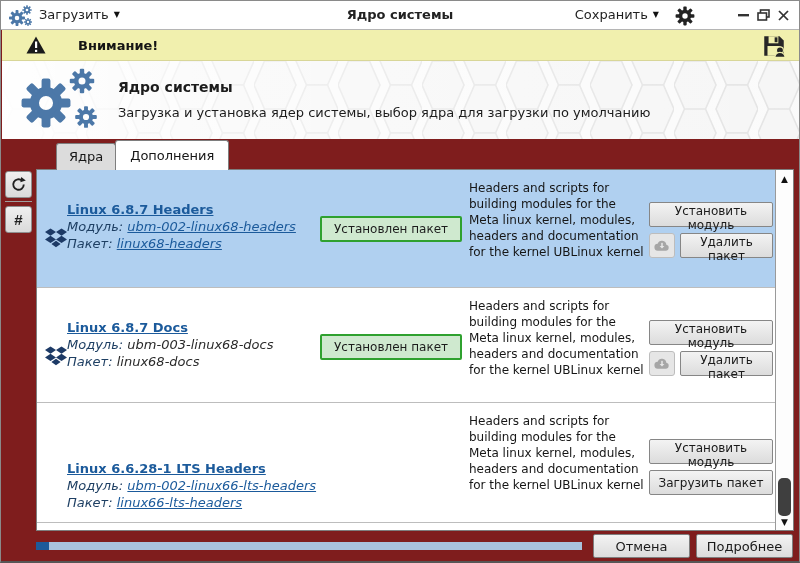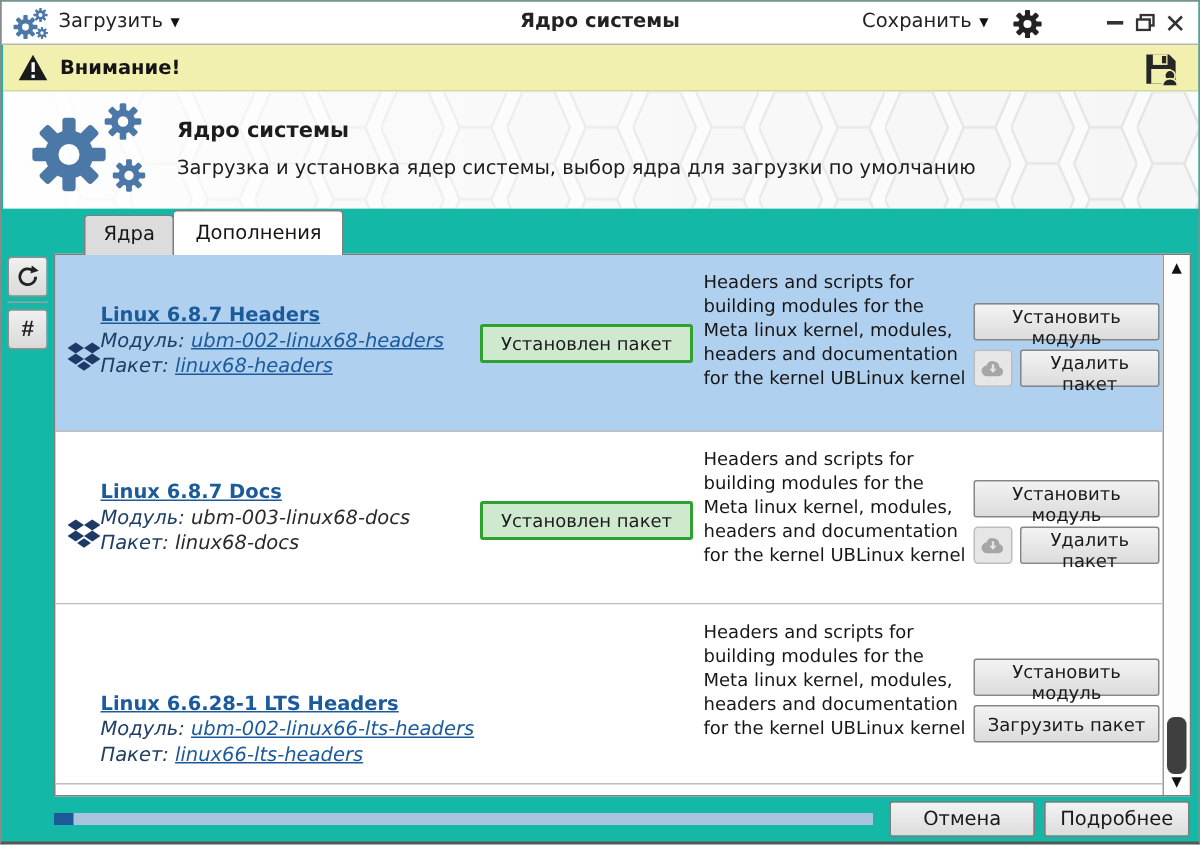--- a/index.html
+++ b/index.html
@@ -1,36 +1,36 @@
 <!DOCTYPE html>
 <html><head>
 <meta charset="utf-8">
 <style>
   html,body{margin:0;padding:0;background:#cfcfcf;}
   *{box-sizing:border-box;}
   .window{
-    position:relative;width:800px;height:563px;background:#14b8a6;
+    position:relative;width:800px;height:563px;background:#7f1d1d;
     border:1px solid #8a8a8a;border-bottom:2px solid #565656;
     font-family:"DejaVu Sans",sans-serif;color:#1a1a1a;overflow:hidden;
   }
   
   .titlebar{position:absolute;left:0;top:0;width:100%;height:29px;background:#fff;
     border-bottom:1px solid #b5b5b5;display:flex;align-items:center;}
   .appicon{position:absolute;left:7px;top:3px;width:26px;height:24px;}
   .menuitem{display:flex;align-items:center;gap:5px;font-size:13px;color:#1f1f1f;cursor:default;}
   .menu-load{position:absolute;left:38px;top:6px;}
   .menu-save{position:absolute;right:140px;top:6px;}
   .caret{font-size:8px;color:#111;}
   .wintitle{position:absolute;left:0;right:0;text-align:center;top:6px;font-size:13px;font-weight:600;color:#222;}
   .settingsbtn{position:absolute;right:104px;top:5px;width:20px;height:20px;}
   .winctl{position:absolute;top:7px;width:15px;height:14px;display:flex;align-items:center;justify-content:center;}
   .ctl-min{right:48px;} .ctl-res{right:28px;} .ctl-close{right:8px;}
   
   .warnbar{position:absolute;left:1px;top:29px;width:797px;height:31px;background:#f1f0ae;
-    border-bottom:1px solid #d8d698;display:flex;align-items:center;padding:0 10px;}
+    border-bottom:1px solid #d8d698;display:flex;align-items:center;padding:0 24px;gap:24px;}
   .warntri{width:20px;height:18px;margin-right:8px;}
   .warntext{font-size:13px;font-weight:600;color:#151515;}
   .savebtn{position:absolute;right:12px;top:3px;width:26px;height:26px;background:none;border:none;padding:0;cursor:pointer;}
   
   .banner{position:absolute;left:1px;top:60px;width:797px;height:78px;overflow:hidden;background:#fbfbfb;}
   .banner .hexbg{position:absolute;left:0;top:0;}
   .bannergears{position:absolute;left:14px;top:6px;width:92px;height:66px;}
   .bannertitle{position:absolute;left:116px;top:18px;font-size:14px;font-weight:600;color:#1c1c1c;}
   .bannersub{position:absolute;left:116px;top:44px;font-size:13px;font-weight:400;color:#1c1c1c;}
   

